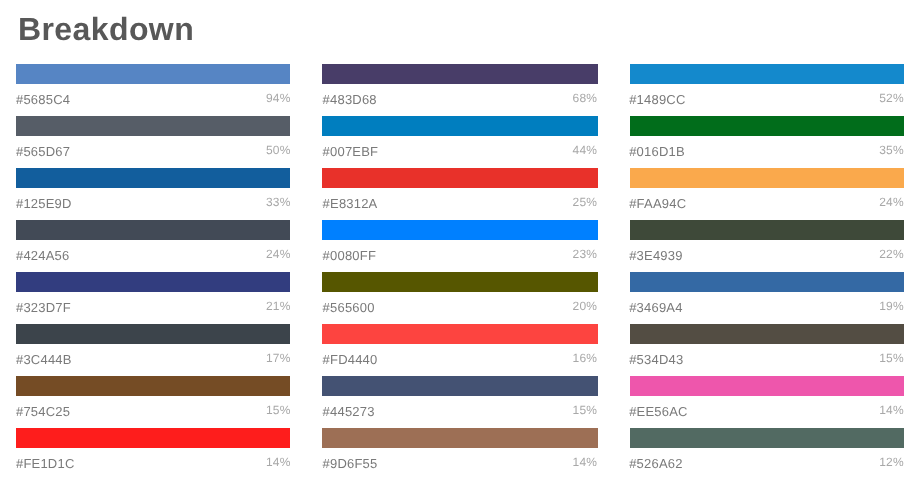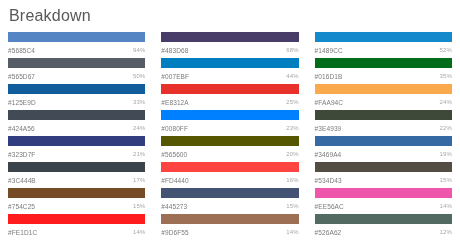--- a/index.html
+++ b/index.html
@@ -18,21 +18,21 @@
     height: 246px;
     position: relative;
     box-sizing: border-box;
     background: #ffffff;
   }
   #page-title {
     position: absolute;
     left: 9px;
     top: 6px;
     font-size: 16px;
-    font-weight: 400;
+    font-weight: 700;
     color: #585858;
     letter-spacing: 0.2px;
     line-height: 20px;
     white-space: nowrap;
   }
   #grid {
     position: absolute;
     left: 0px;
     top: 32px;
     width: 460px;

